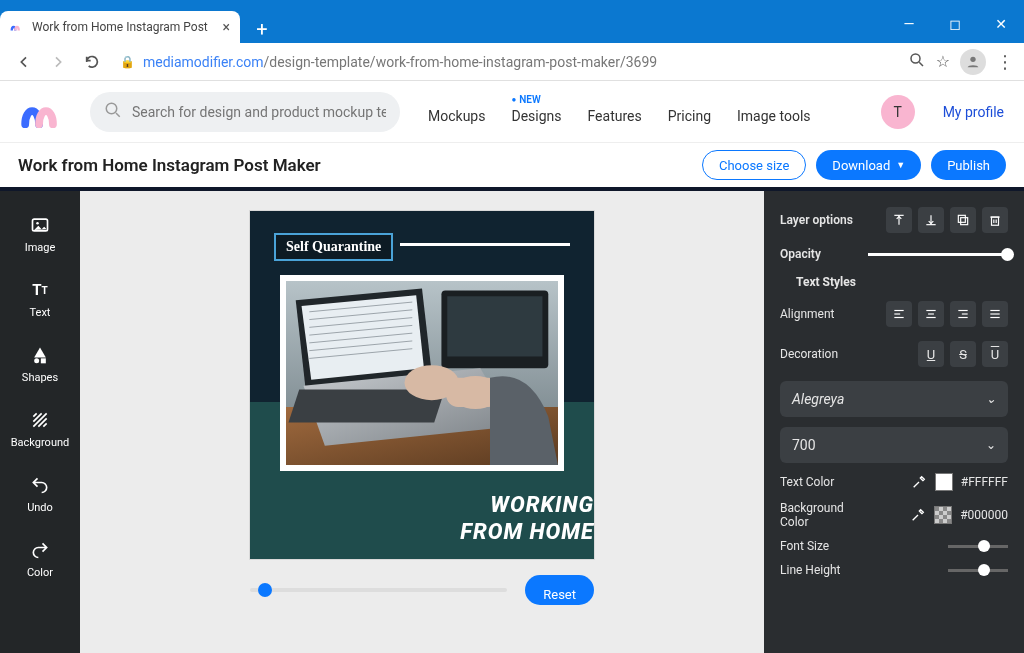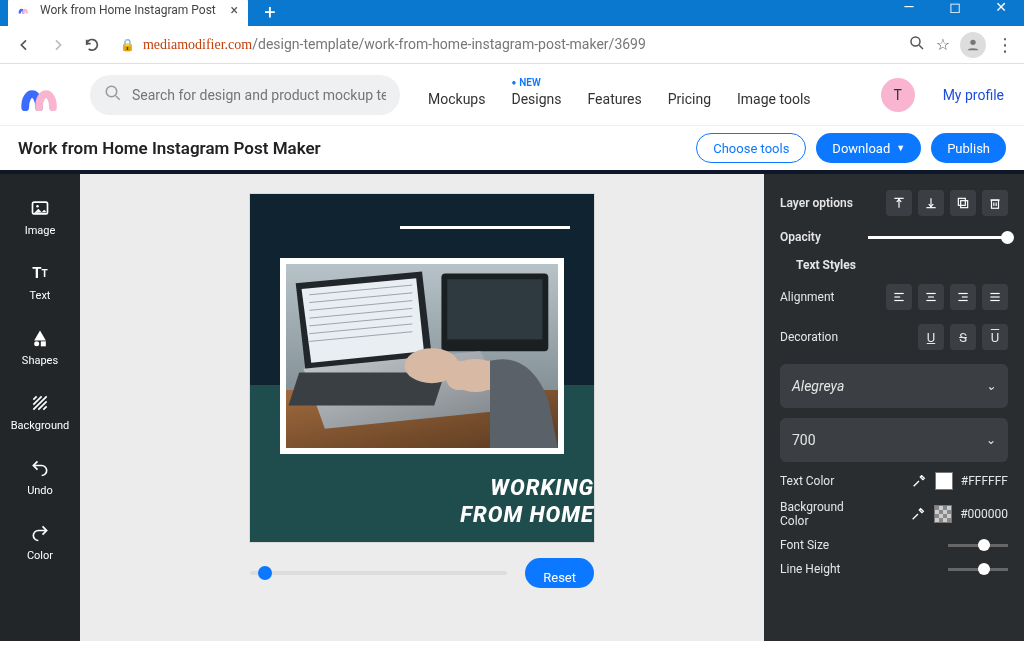--- a/index.html
+++ b/index.html
@@ -1,32 +1,32 @@
 <!DOCTYPE html>
 <html><head>
 <meta charset="utf-8">
 <style>
   * { box-sizing: border-box; margin: 0; padding: 0; font-family: -apple-system, BlinkMacSystemFont, "Segoe UI", Roboto, Arial, sans-serif; }
   html, body { width: 1024px; height: 653px; overflow: hidden; background: #fff; }
   
-  .titlebar { height: 26px; background: #0b78d0; display: flex; align-items: flex-end; padding-left: 8px; }
+  .titlebar { height: 43px; background: #0b78d0; display: flex; align-items: flex-end; }
   .tab { background: #fff; height: 32px; border-radius: 8px 8px 0 0; display: flex; align-items: center; padding: 0 10px; gap: 8px; min-width: 240px; max-width: 240px; font-size: 12px; color: #444; }
   .tab .favicon { width: 14px; height: 14px; display:flex; }
   .tab .favicon svg { width:14px; height:14px; }
   .tab .title { flex: 1; white-space: nowrap; overflow: hidden; text-overflow: ellipsis; }
   .tab .close { font-size: 14px; color:#555; }
   .newtab { width:28px; height:28px; margin-left:8px; color:#fff; font-size:20px; display:flex; align-items:center; justify-content:center; }
   .wincontrols { margin-left:auto; display:flex; height:38px; }
   .wincontrols div { width:46px; display:flex; align-items:center; justify-content:center; color:#fff; font-size:14px; }
   .addrbar { height: 38px; background:#fff; border-bottom:1px solid #e0e0e0; display:flex; align-items:center; padding:0 10px; gap:6px; }
   .navbtn { width:28px; height:28px; display:flex; align-items:center; justify-content:center; color:#555; border-radius:50%; }
   .navbtn.disabled { color:#bbb; }
   .url { flex:1; display:flex; align-items:center; gap:8px; padding:0 8px; font-size:14px; color:#777; border-radius:14px; height:28px; }
   .url .lock { color:#555; font-size:12px; }
-  .url .domain { color:#c2410c;font-family:Liberation Serif, serif; }
+  .url .domain { color:#3b82f6; }
   .addricons { display:flex; gap:10px; align-items:center; color:#555; }
   .addricons .circle { width:26px; height:26px; border-radius:50%; background:#ddd; display:flex; align-items:center; justify-content:center; }
   .dots { font-size:18px; }
 
   
   .appheader { height:62px; border-bottom:1px solid #eee; display:flex; align-items:center; padding:0 20px; gap:18px; }
   .logo { width:52px; height:40px; display:flex; }
   .logo svg { width:52px; height:40px; }
   .searchwrap { flex:0 0 310px; height:40px; background:#eef0f2; border-radius:20px; display:flex; align-items:center; padding:0 14px; gap:10px; }
   .searchwrap input { border:none; background:transparent; outline:none; font-size:14px; color:#888; width:100%; }
@@ -67,21 +67,21 @@
   .rightpanel { width:260px; background:#2a2d30; color:#e5e5e5; padding:16px 16px 16px 16px; font-size:12px; overflow:hidden; }
   .rp-row { display:flex; align-items:center; justify-content:space-between; margin-bottom:14px; }
   .rp-label { font-weight:600; font-size:12px; }
   .rp-label.small { font-weight:400; }
   .iconbtns { display:flex; gap:6px; }
   .iconbtn { width:26px; height:26px; background:#3b3f43; border-radius:4px; display:flex; align-items:center; justify-content:center; font-size:13px; }
   .opacity-track { flex:0 0 140px; height:3px; background:#888; position:relative; margin-left:10px; }
   .opacity-track .fill { position:absolute; left:0; right:0; top:0; bottom:0; background:#fff; }
   .opacity-track .knob { position:absolute; right:-6px; top:-5px; width:13px; height:13px; border-radius:50%; background:#fff; }
   .rp-section { font-weight:700; font-size:12px; margin:6px 16px 12px; }
-  .selectbox { background:#3b3f43; height:44px; border-radius:6px; display:flex; align-items:center; justify-content:space-between; padding:0 12px; margin-bottom:10px; font-size:14px; }
+  .selectbox { background:#3b3f43; height:36px; border-radius:6px; display:flex; align-items:center; justify-content:space-between; padding:0 12px; margin-bottom:10px; font-size:14px; }
   .selectbox.serif { font-family: Georgia, serif; font-style:italic; }
   .chev { font-size:12px; }
   .colorrow { display:flex; align-items:center; justify-content:space-between; margin-bottom:10px; }
   .colorctrl { display:flex; align-items:center; gap:8px; }
   .swatch { width:18px; height:18px; border:1px solid #777; }
   .swatch.white { background:#fff; }
   .swatch.checker { background: repeating-conic-gradient(#888 0% 25%, #ccc 0% 50%) 0/8px 8px; }
   .eyedrop { width:16px; height:16px; }
   .slider-sm { width:60px; height:3px; background:#666; position:relative; }
   .slider-sm .knob { position:absolute; right:18px; top:-5px; width:12px; height:12px; border-radius:50%; background:#fff; }
@@ -170,21 +170,21 @@
     <div class="navlink">Features</div>
     <div class="navlink">Pricing</div>
     <div class="navlink">Image tools</div>
   </div>
   <div class="avatar">T</div>
   <div class="profiletext">My profile</div>
 </div>
 
 <div class="titlerow">
   <h1>Work from Home Instagram Post Maker</h1>
-  <div class="btn btn-outline">Choose tools</div>
+  <div class="btn btn-outline">Choose size</div>
   <div class="btn btn-primary">
       <span>Download</span>
       <span class="caret">▼</span>
     </div>
   <div class="btn btn-primary">Publish</div>
 </div>
 
 <div class="editor">
 
   <div class="lefttools">
@@ -235,20 +235,21 @@
           </svg>
         </div>
         <span>Color</span>
       </div>
   </div>
 
   <div class="canvasarea">
     <div class="canvas">
       <div class="greenhalf"></div>
       <div class="line"></div>
+      <div class="badgebox">Self Quarantine</div>
       <div class="photo">
         <svg viewBox="0 0 280 190" preserveAspectRatio="xMidYMid slice">
           <defs>
             <linearGradient id="bgG" x1="0" y1="0" x2="0" y2="1">
                 <stop offset="0" stop-color="#b7c3c8"></stop>
                 <stop offset="1" stop-color="#6d7a80"></stop>
               </linearGradient>
             <linearGradient id="desk" x1="0" y1="0" x2="1" y2="1">
                 <stop offset="0" stop-color="#a06a3e"></stop>
                 <stop offset="1" stop-color="#5a3a20"></stop>

